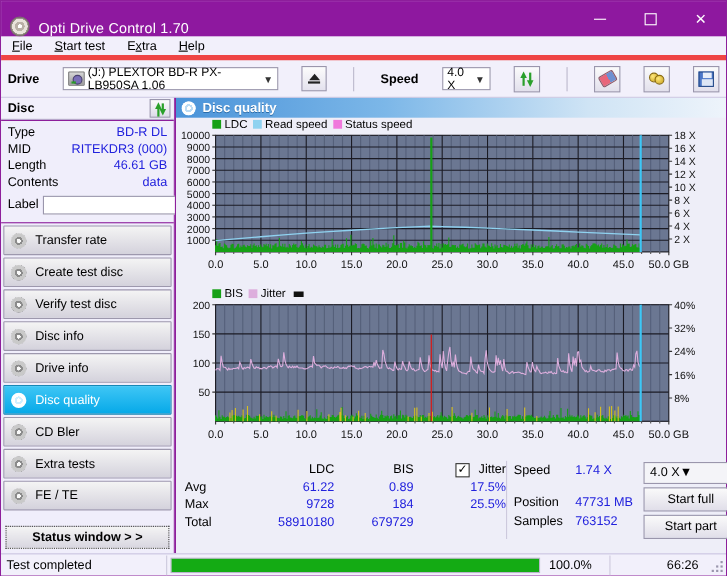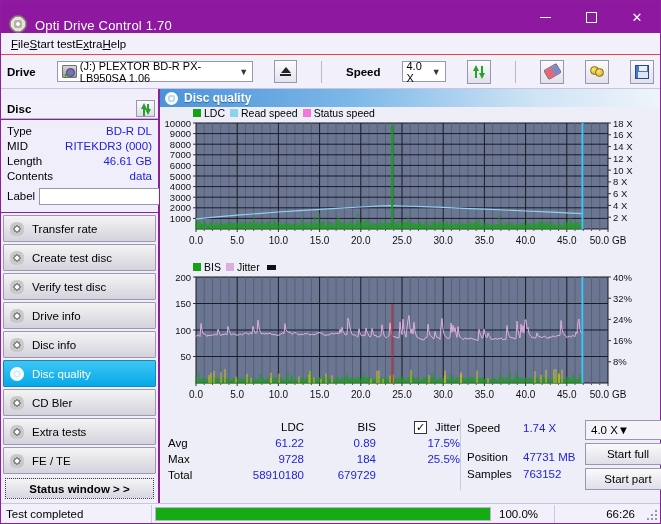--- a/index.html
+++ b/index.html
@@ -33,21 +33,21 @@
   .win-controls { margin-left:auto; display:flex; height:32px; }
   .win-btn {
     width:46px;height:32px;display:flex;align-items:center;justify-content:center;
     color:#fff;font-size:13px;
   }
   .min-glyph { width:11px;height:1px;background:#fff;display:block; }
   .max-glyph { width:11px;height:11px;border:1px solid #fff;display:block; }
   
   .menubar {
     height:22px;flex:0 0 22px;background:#f2f0fb;display:flex;align-items:center;
-    padding-left:10px; border-bottom:1px solid #ef4444;
+    padding-left:10px; gap:20px; border-bottom:5px solid #ef4444;
   }
   .menubar .mi { font-size:11.5px; color:#000; cursor:default; }
   .menubar .mi u { text-decoration:underline; }
   
   .drivebar {
     height:34px;flex:0 0 34px;background:#f2f0fb;display:flex;align-items:center;
     padding:0 6px; gap:21px; border-bottom:1px solid #c9c4e0;
   }
   .lbl-bold { font-weight:bold; font-size:11.5px; }
   .combo {
@@ -91,21 +91,20 @@
   .save-ico{width:14px;height:14px;background:#4b77c8;border:1px solid #274b86;position:relative;}
   .save-ico:before{content:"";position:absolute;left:3px;top:0;width:8px;height:5px;background:#e8eef8;}
   .save-ico:after{content:"";position:absolute;left:2px;bottom:0;width:10px;height:6px;background:#dde6f5;}
   
   .body { flex:1 1 auto; display:flex; min-height:0; }
   .sidebar { width:158px; flex:0 0 158px; display:flex; flex-direction:column; background:#f0eefb; border-right:1px solid #8d1f9b; }
   
   .disc-head {
     height:20px;display:flex;align-items:center;background:#f2f0fb;border-bottom:1px solid #b8b2cd;
     padding-left:6px;
-    margin-top:10px;
   }
   .disc-head .t{font-weight:bold;font-size:11.5px;}
   .disc-head .btn{margin-left:auto;margin-right:3px;width:19px;height:17px;border:1px solid #9a96ac;background:linear-gradient(#fbfbfb,#dedce9);display:flex;align-items:center;justify-content:center;}
   .disc-rows{padding:3px 6px 2px 6px;}
   .disc-row{display:flex;height:15px;align-items:center;font-size:11.5px;}
   .disc-row .k{color:#000;}
   .disc-row .v{margin-left:auto;color:#2222dd;}
   .label-row{display:flex;align-items:center;margin-top:3px;margin-bottom:4px;gap:4px;}
   .label-row .k{font-size:11.5px;}
   .label-input{flex:1 1 auto;height:17px;border:1px solid #9a96ac;background:#fff;}
@@ -311,27 +310,27 @@
         <div class="nav-btn">
           <span class="nav-ico">
               <span class="disc"></span>
             </span>
           <span>Verify test disc</span>
         </div>
         <div class="nav-btn">
           <span class="nav-ico">
               <span class="disc"></span>
             </span>
+          <span>Disc info</span>
+        </div>
+        <div class="nav-btn">
+          <span class="nav-ico">
+              <span class="disc"></span>
+            </span>
           <span>Drive info</span>
-        </div>
-        <div class="nav-btn">
-          <span class="nav-ico">
-              <span class="disc"></span>
-            </span>
-          <span>Disc info</span>
         </div>
         <div class="nav-btn active">
           <span class="nav-ico">
               <span class="disc"></span>
             </span>
           <span>Disc quality</span>
         </div>
         <div class="nav-btn">
           <span class="nav-ico">
               <span class="disc"></span>

